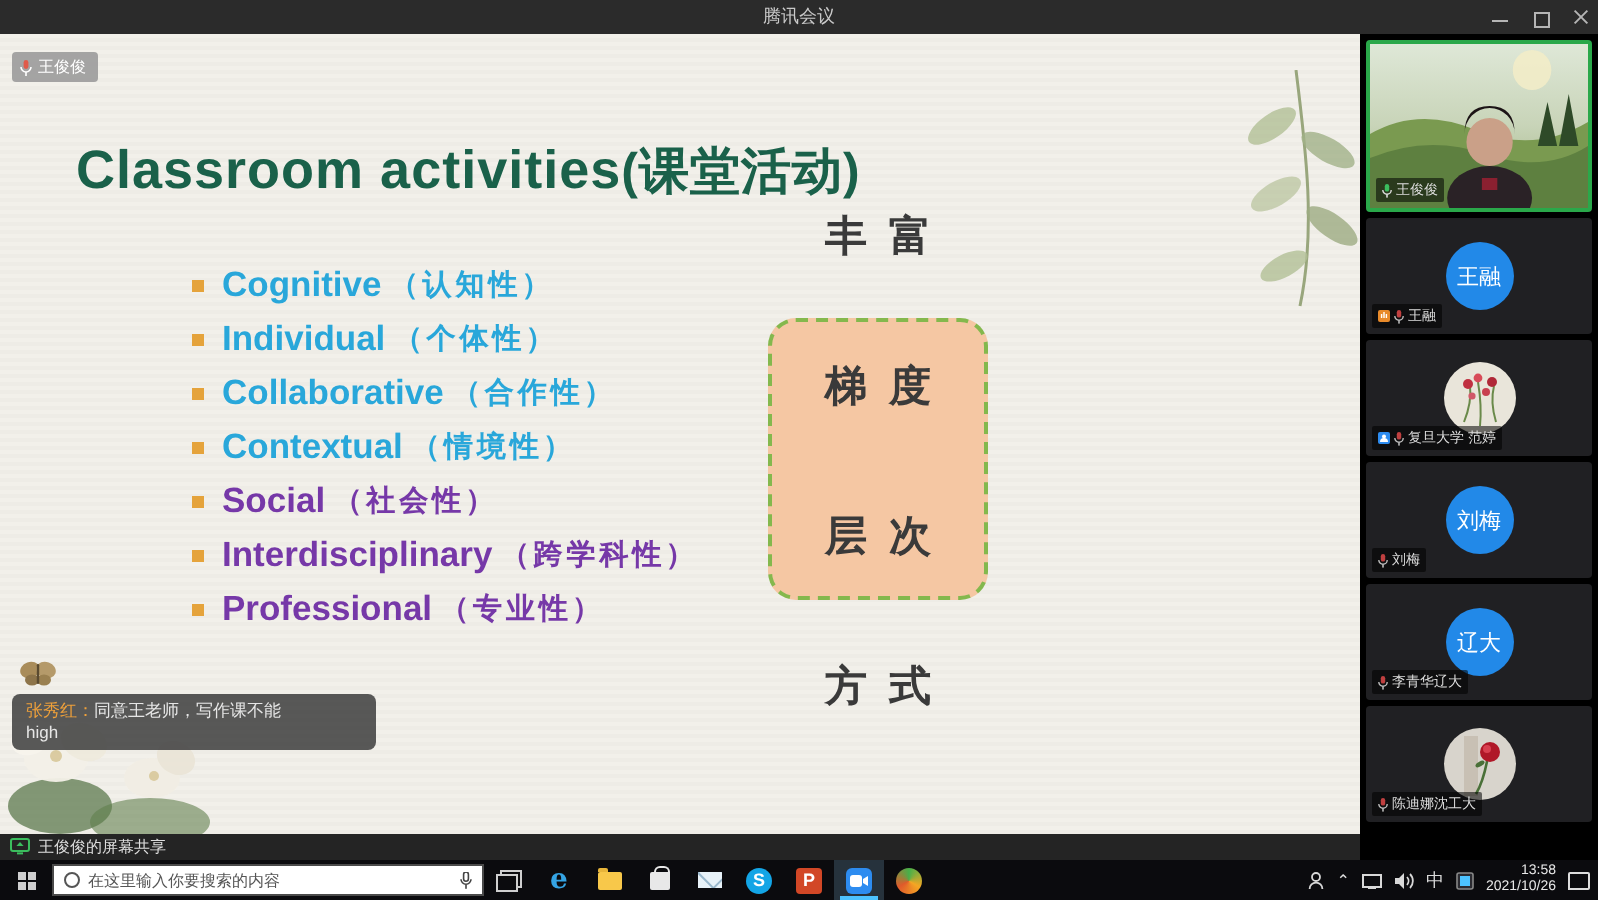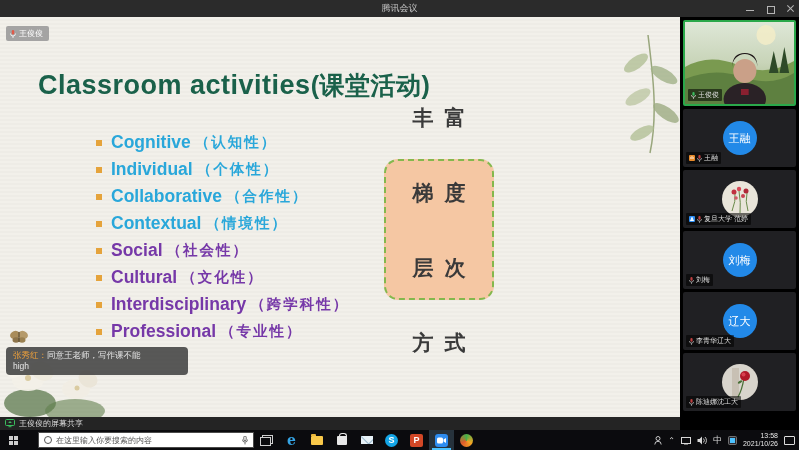--- a/index.html
+++ b/index.html
@@ -61,21 +61,21 @@
   .tile-label { position:absolute; left:3px; bottom:3px; background:rgba(0,0,0,0.55); color:#ddd; font-size:7px;
                 padding:1px 3px; display:flex; align-items:center; gap:2px; border-radius:1px; max-width:105px; white-space:nowrap;}
 
   
   .taskbar { position:absolute; top:430px; left:0; width:799px; height:20px; background:#0b0b0e;
              display:flex; align-items:center; }
   .start-btn { width:26px; height:20px; display:flex; align-items:center; justify-content:center; cursor:pointer;}
   .win-logo { display:grid; grid-template-columns:4px 4px; grid-template-rows:4px 4px; gap:1px; }
   .win-logo span { background:#cfcfcf; }
   .search-box { width:216px; height:16px; background:#fff; border:1px solid #4a4a4a; display:flex;
-                align-items:center; gap:4px; padding:0 5px; margin-left:12px; }
+                align-items:center; gap:4px; padding:0 5px; margin-left:0; }
   .search-ring { width:8px; height:8px; border:1.5px solid #555; border-radius:50%; flex:0 0 auto;}
   .search-box input { border:none; outline:none; flex:1; font-size:8px; color:#333; background:transparent;
                       font-family:"Liberation Sans", sans-serif; }
   .search-box input::placeholder { color:#555; }
   .tb-icon { width:25px; height:20px; display:flex; align-items:center; justify-content:center; cursor:pointer; position:relative;}
   .tb-icon.active { background:#26323c; }
   .tb-icon.active::after { content:""; position:absolute; bottom:0; left:3px; right:3px; height:2px; background:#4cc2ff; }
   .edge-e { color:#35a4e4; font-size:14px; font-weight:bold; font-family:"DejaVu Serif", serif; }
   .folder-ic { width:12px; height:9px; background:#f8c84a; border-radius:1px; position:relative; }
   .folder-ic::before { content:""; position:absolute; top:-2px; left:0; width:5px; height:2px; background:#e8b53a; border-radius:1px 1px 0 0;}
@@ -177,25 +177,20 @@
           <span>Contextual</span>
           <span class="zh">（情境性）</span>
         </li>
       <li class="c-purple">
           <span class="bullet-sq"></span>
           <span>Social</span>
           <span class="zh">（社会性）</span>
         </li>
       <li class="c-purple">
           <span class="bullet-sq"></span>
-          <span>Cultural</span>
-          <span class="zh">（文化性）</span>
-        </li>
-      <li class="c-purple">
-          <span class="bullet-sq"></span>
           <span>Interdisciplinary</span>
           <span class="zh">（跨学科性）</span>
         </li>
       <li class="c-purple">
           <span class="bullet-sq"></span>
           <span>Professional</span>
           <span class="zh">（专业性）</span>
         </li>
     </ul>
 

